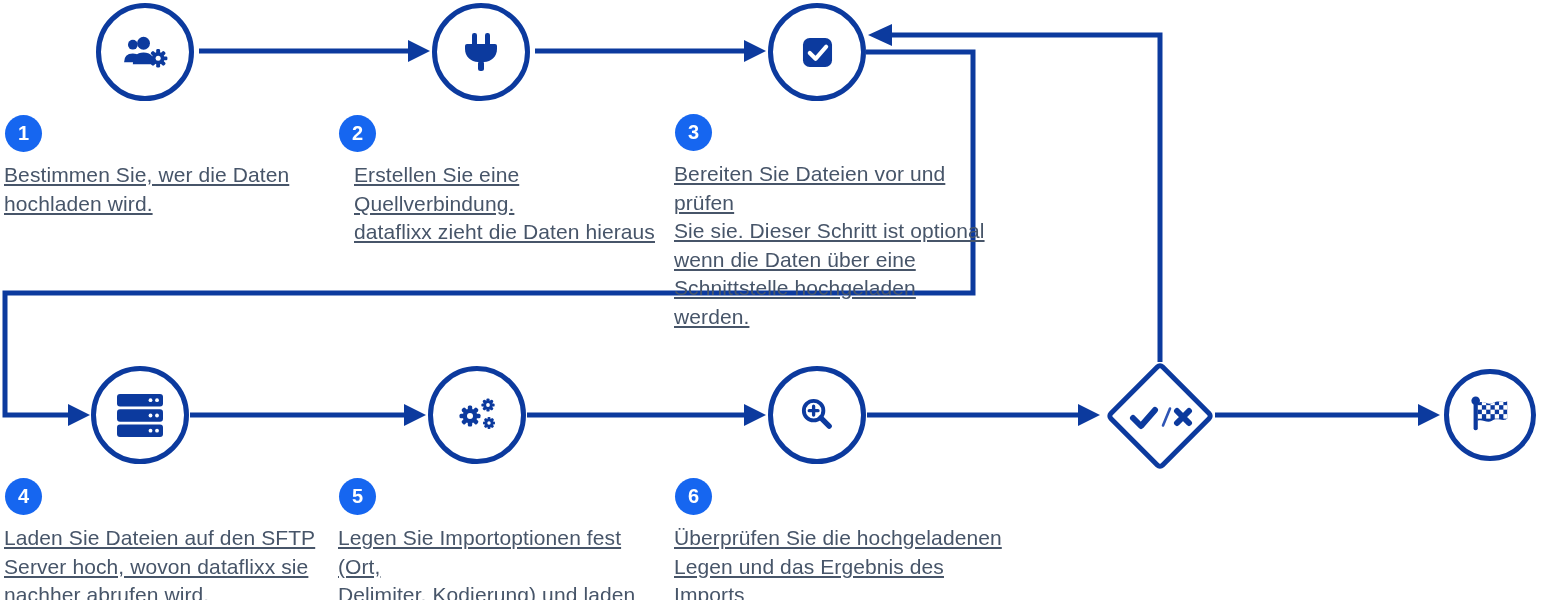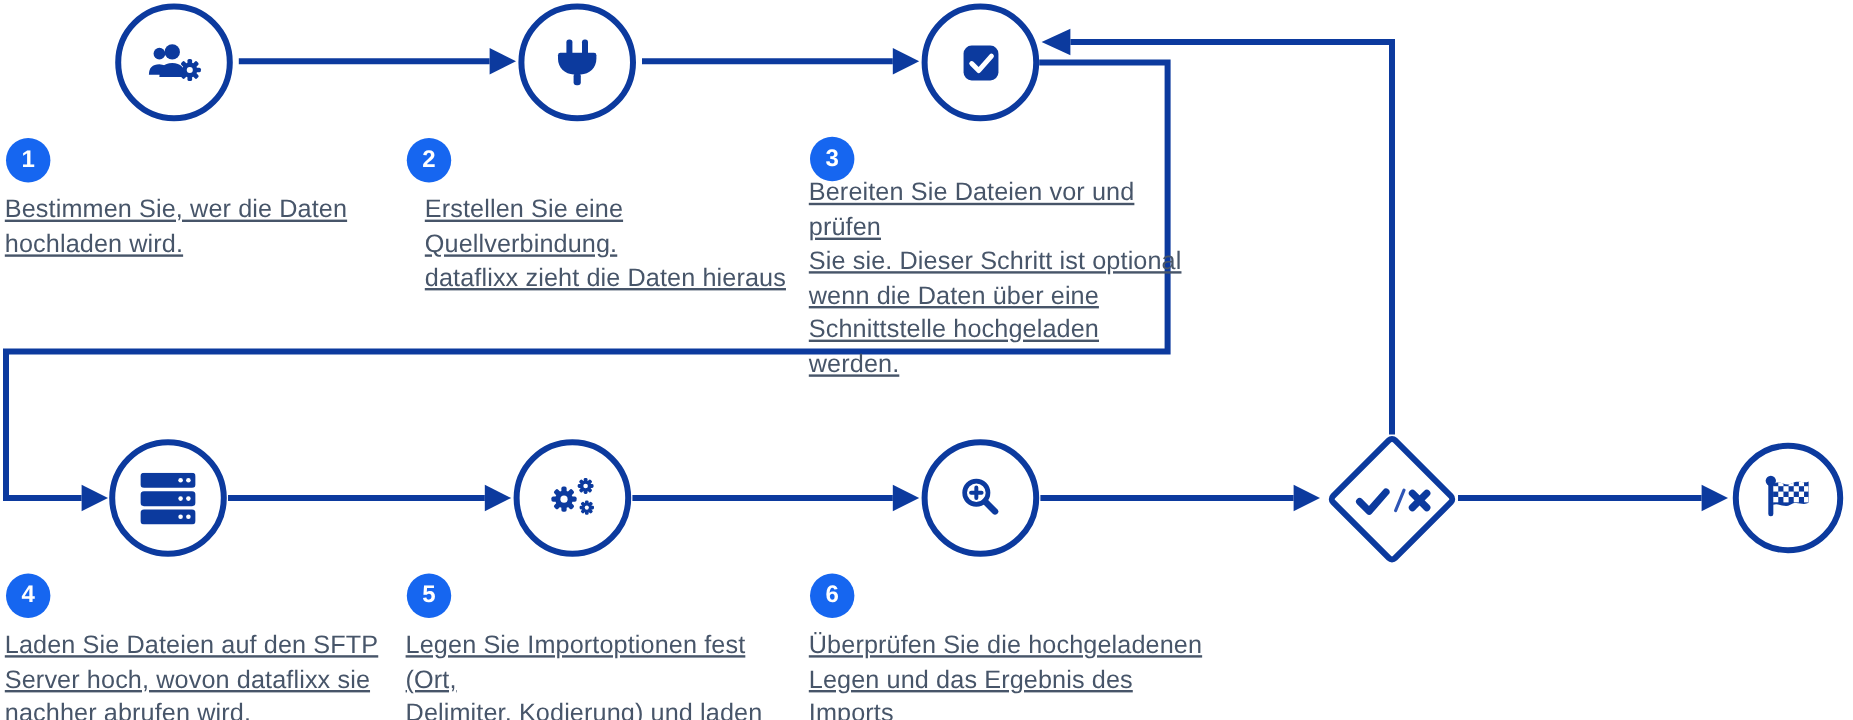--- a/index.html
+++ b/index.html
@@ -228,21 +228,21 @@
   <div class="badge" style="left:339px;top:115px;">2</div>
   <div class="badge" style="left:675px;top:114px;">3</div>
   <div class="badge" style="left:5px;top:478px;">4</div>
   <div class="badge" style="left:339px;top:478px;">5</div>
   <div class="badge" style="left:675px;top:478px;">6</div>
 
   <div class="desc" style="left:4px;top:161px;width:330px;">Bestimmen Sie, wer die Daten
 hochladen wird.</div>
   <div class="desc" style="left:354px;top:161px;width:330px;">Erstellen Sie eine Quellverbindung.
 dataflixx zieht die Daten hieraus</div>
-  <div class="desc" style="left:674px;top:147px;width:320px;">Bereiten Sie Dateien vor und prüfen
+  <div class="desc" style="left:674px;top:160px;width:320px;">Bereiten Sie Dateien vor und prüfen
 Sie sie. Dieser Schritt ist optional
 wenn die Daten über eine
 Schnittstelle hochgeladen werden.</div>
   <div class="desc" style="left:4px;top:524px;width:320px;">Laden Sie Dateien auf den SFTP
 Server hoch, wovon dataflixx sie
 nachher abrufen wird.</div>
   <div class="desc" style="left:338px;top:524px;width:330px;">Legen Sie Importoptionen fest (Ort,
 Delimiter, Kodierung) und laden Sie
 die Daten in dataflixx hoch.</div>
   <div class="desc" style="left:674px;top:524px;width:340px;">Überprüfen Sie die hochgeladenen

